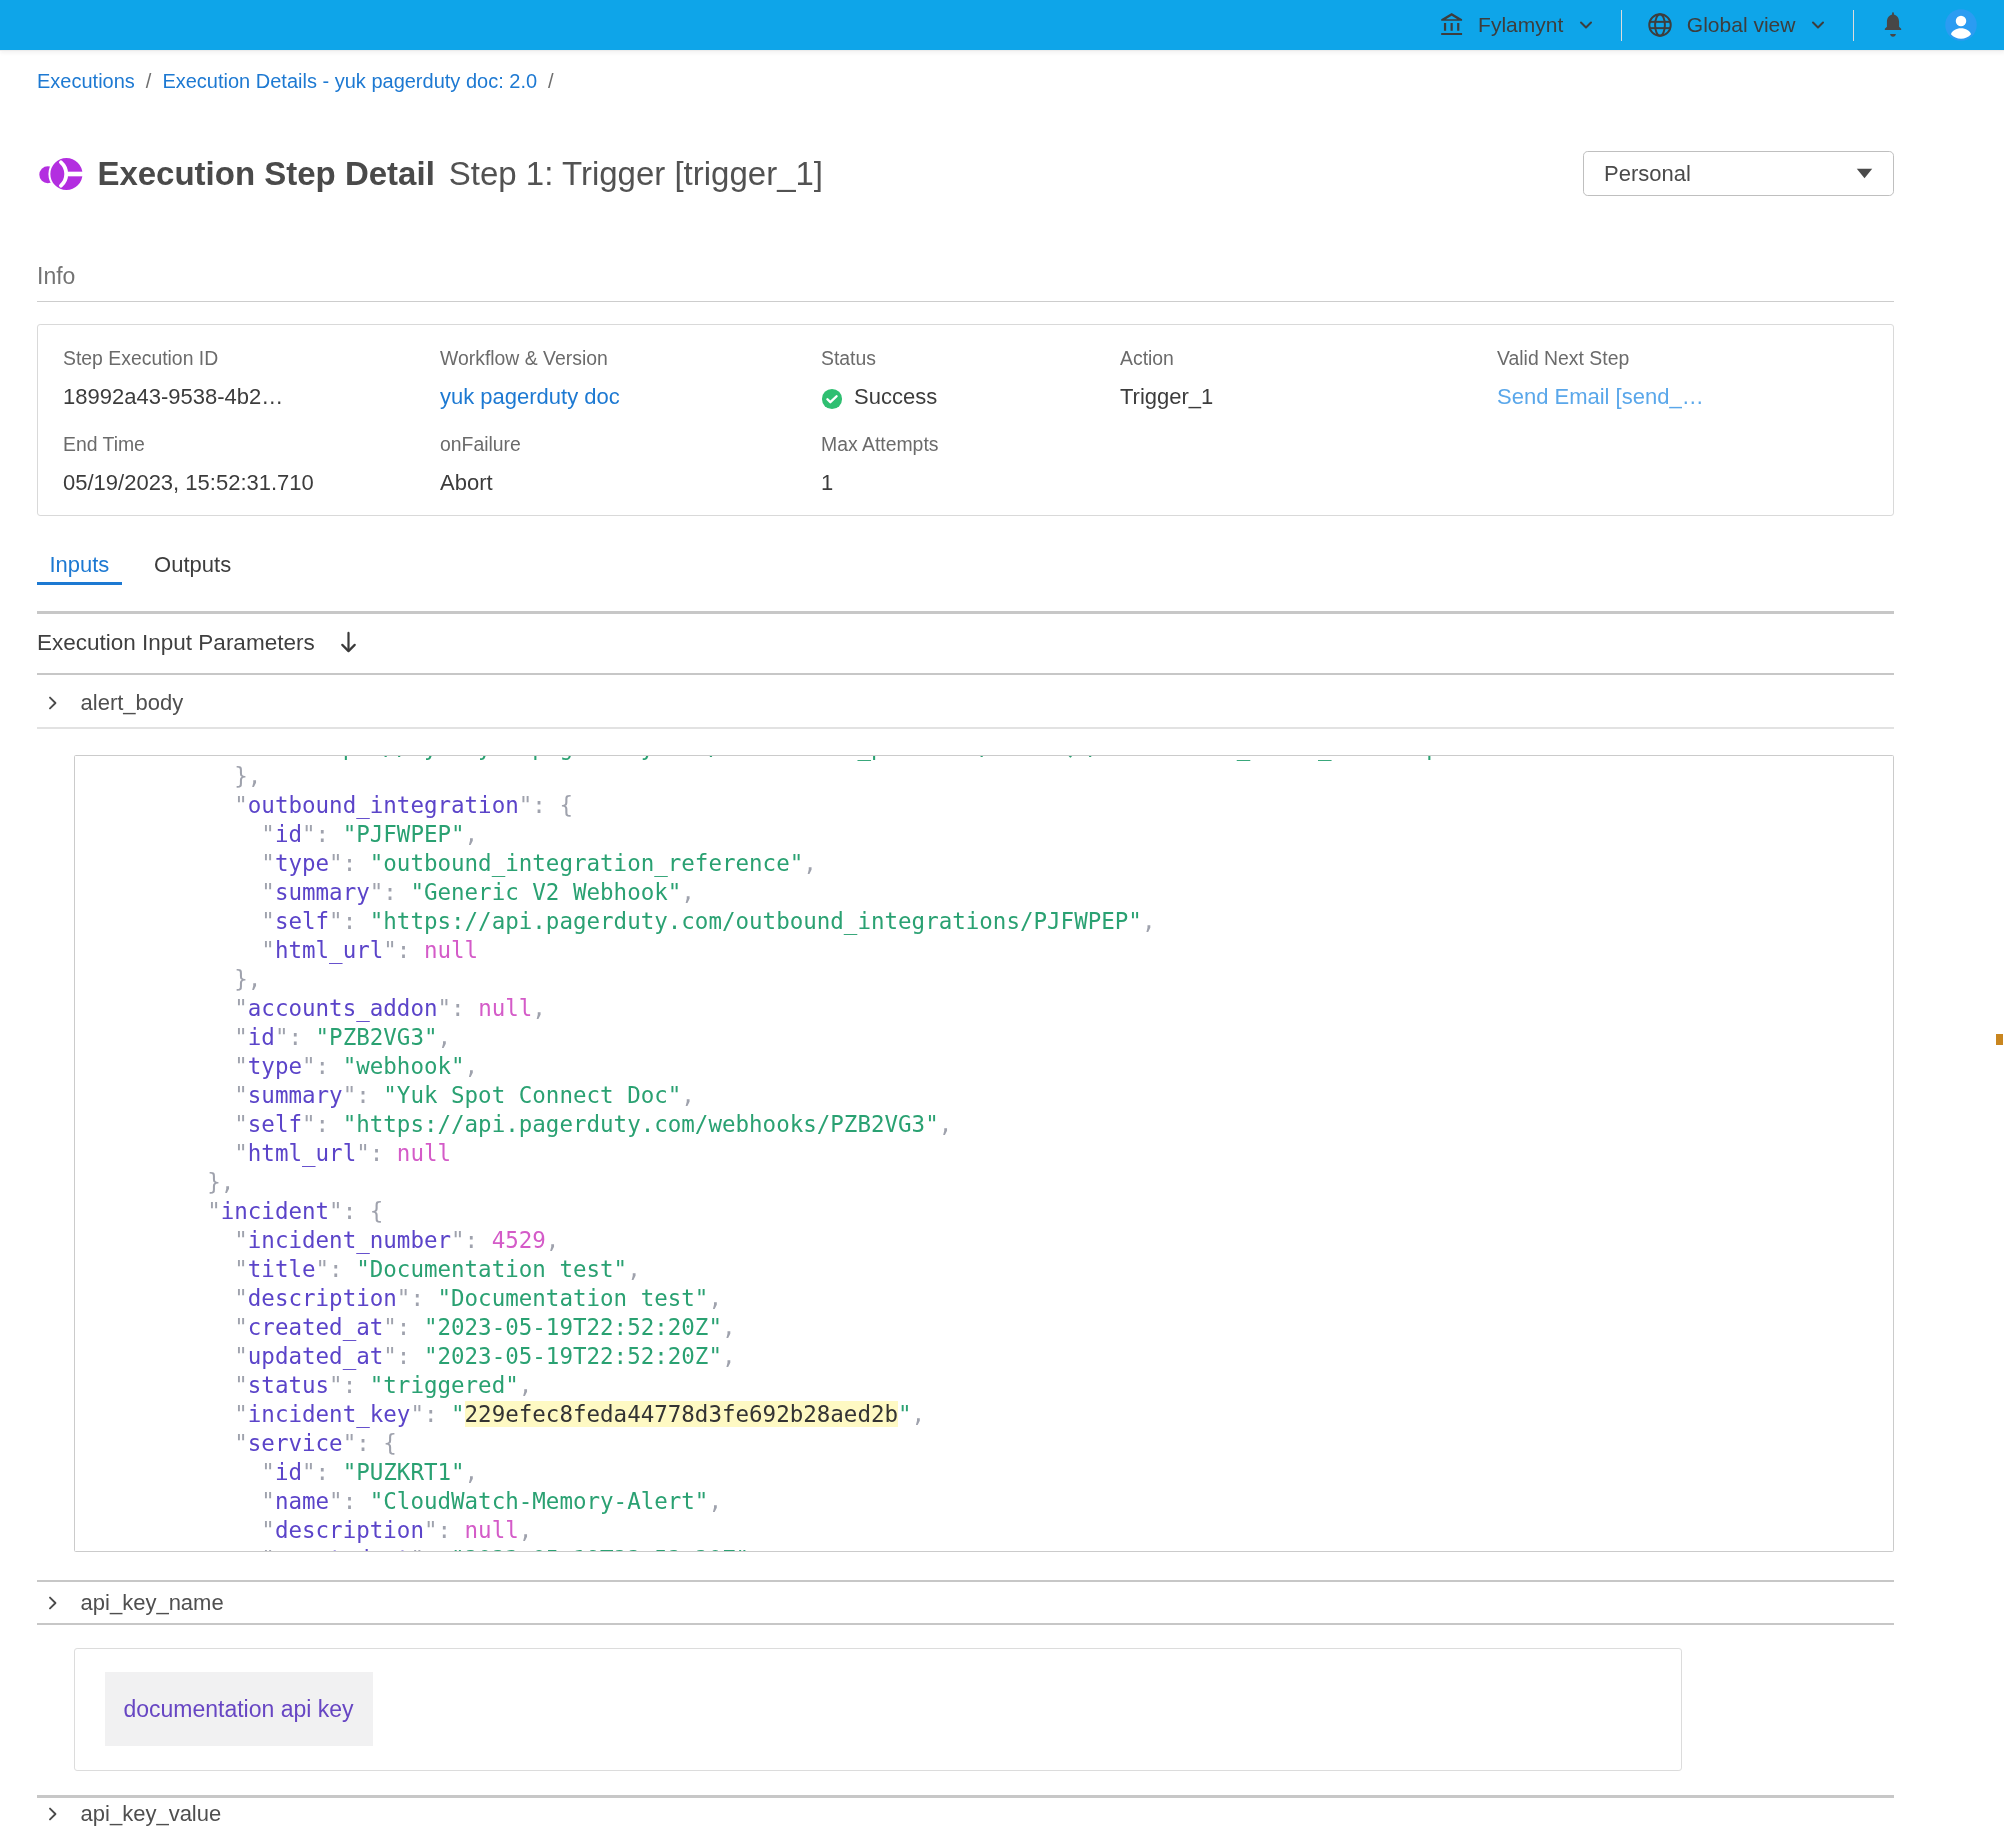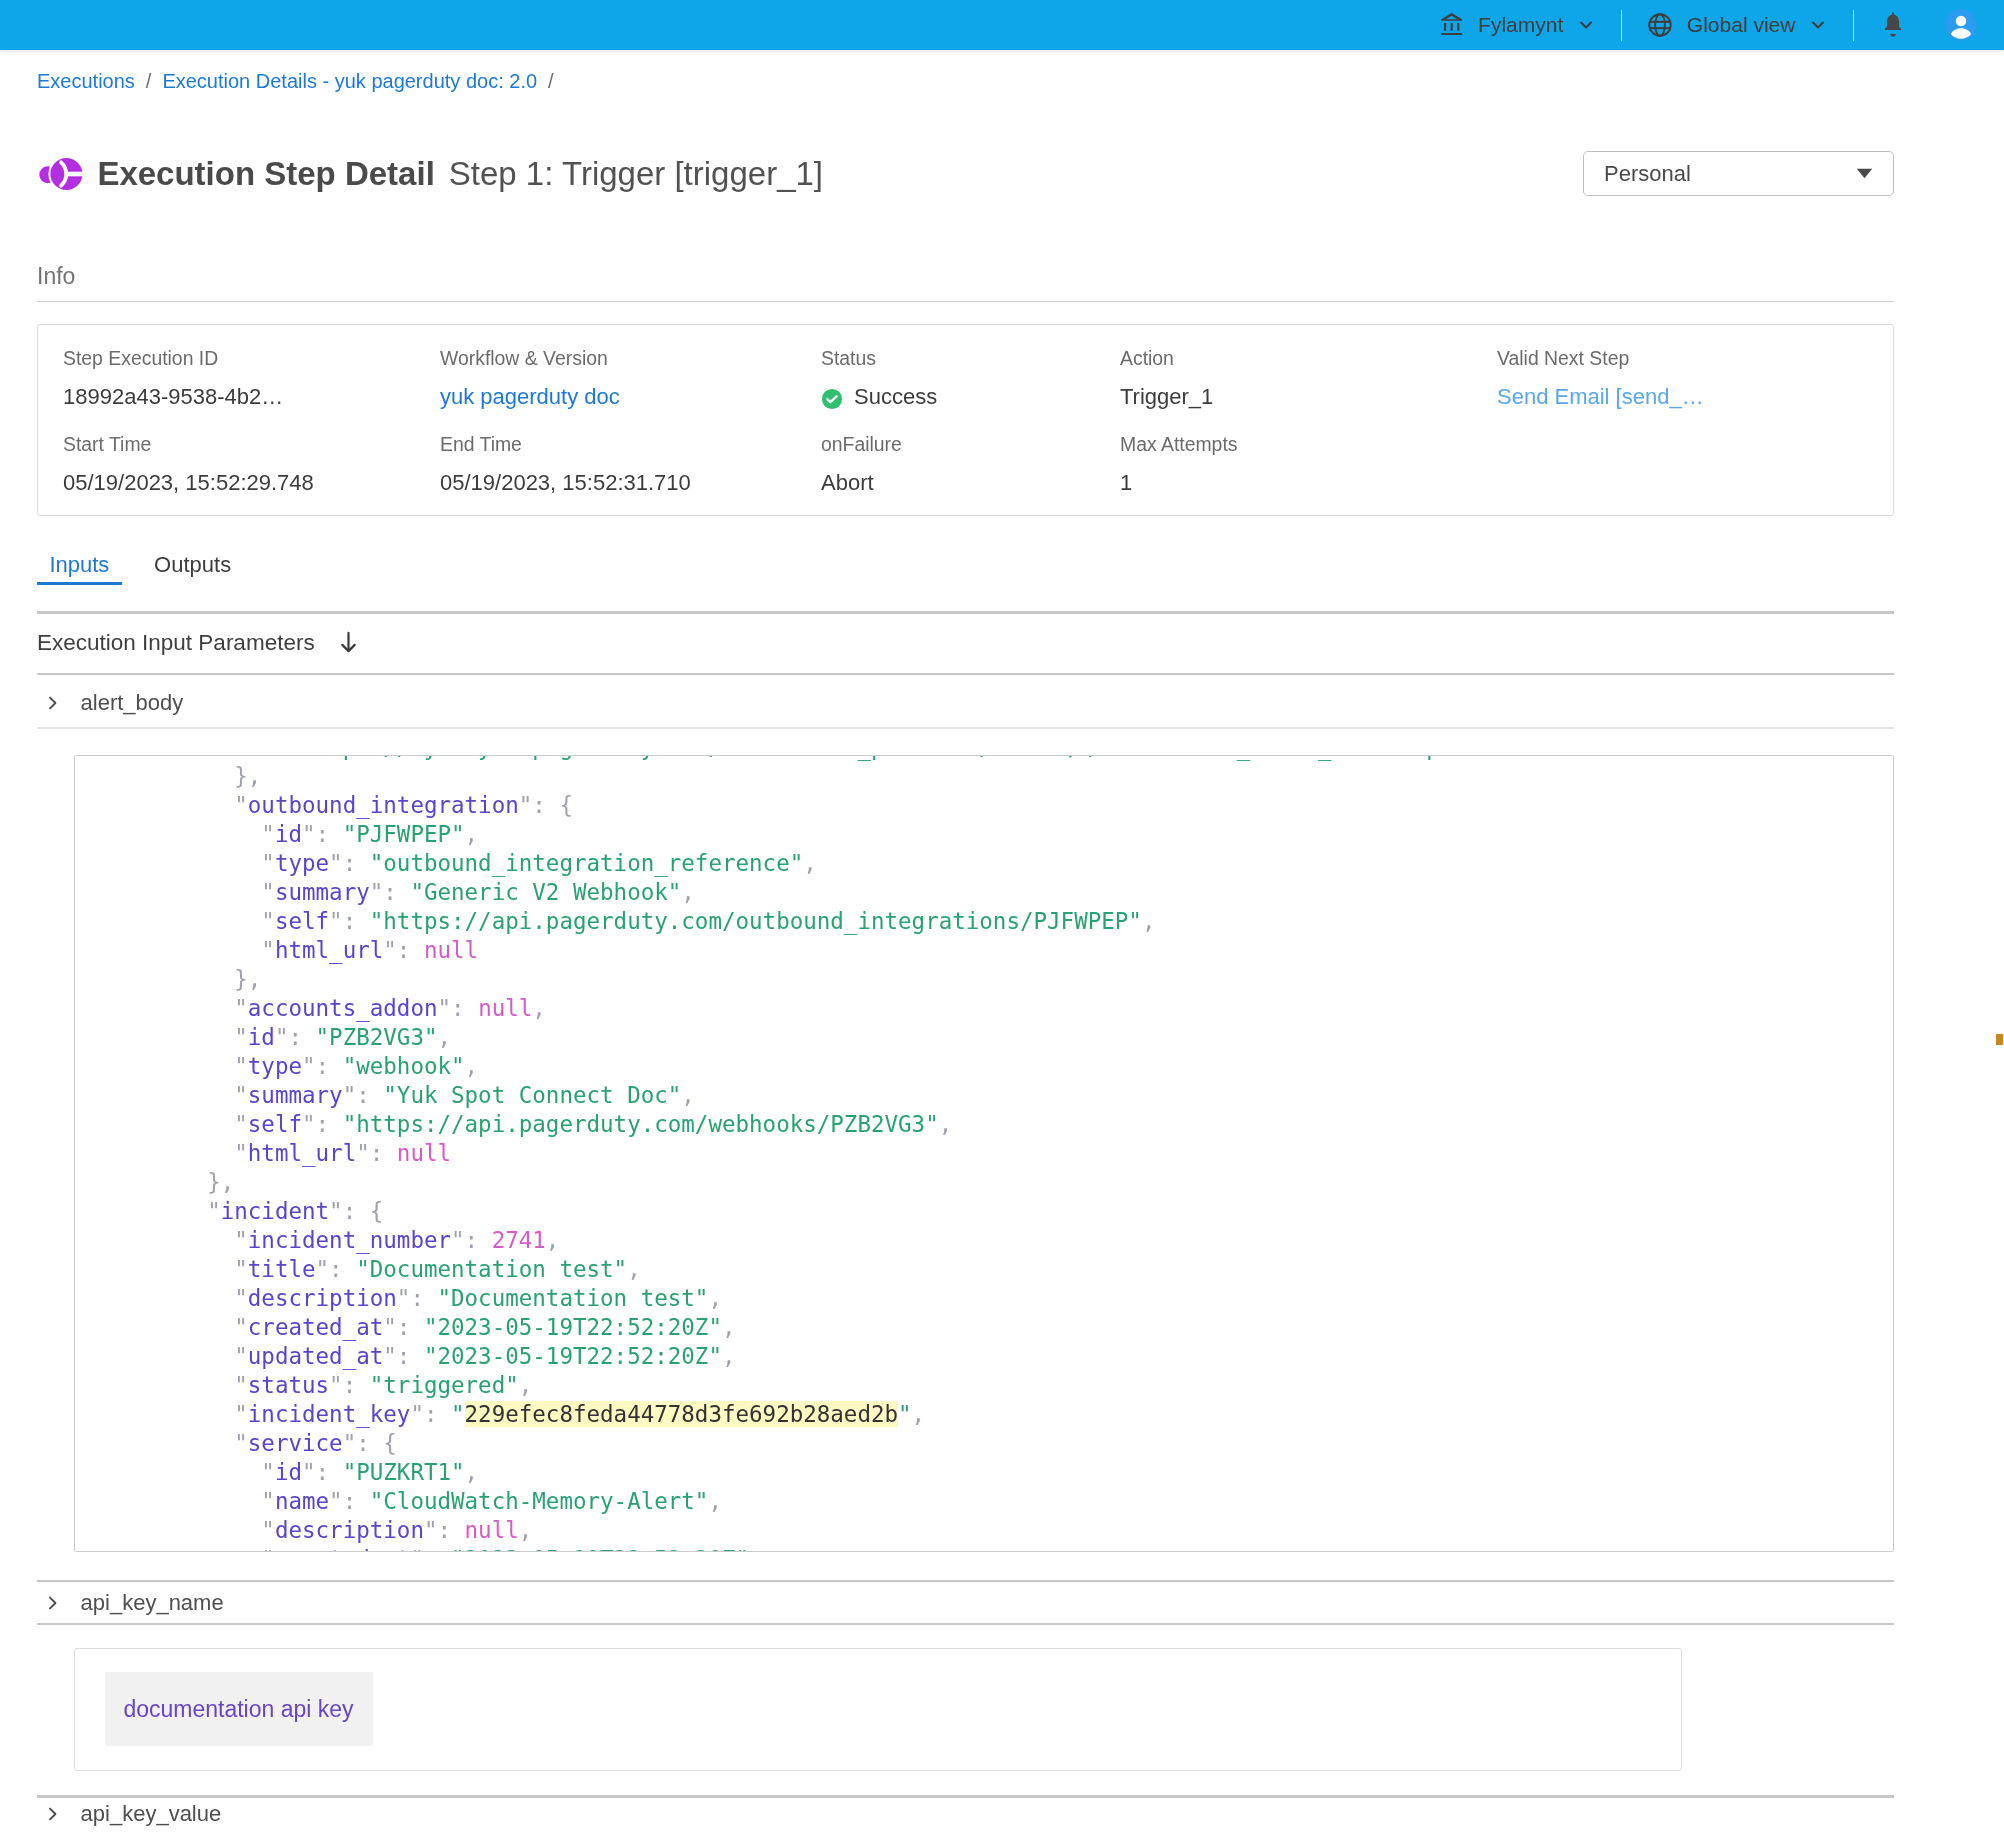--- a/index.html
+++ b/index.html
@@ -199,24 +199,20 @@
         <span>Success</span>
       </div>
     </div>
     <div>
       <div class="flabel">Action</div>
       <div class="fvalue">Trigger_1</div>
     </div>
     <div>
       <div class="flabel">Valid Next Step</div>
       <div class="fvalue link-light">Send Email [send_…</div>
-    </div>
-    <div>
-      <div class="flabel">Start Time</div>
-      <div class="fvalue">05/19/2023, 15:52:29.748</div>
     </div>
     <div>
       <div class="flabel">End Time</div>
       <div class="fvalue">05/19/2023, 15:52:31.710</div>
     </div>
     <div>
       <div class="flabel">onFailure</div>
       <div class="fvalue">Abort</div>
     </div>
     <div>
@@ -264,21 +260,21 @@
         <div class="cl"><span class="tk-p">        "</span><span class="tk-k">html_url</span><span class="tk-p">": </span><span class="tk-n">null</span></div>
         <div class="cl"><span class="tk-p">      },</span></div>
         <div class="cl"><span class="tk-p">      "</span><span class="tk-k">accounts_addon</span><span class="tk-p">": </span><span class="tk-n">null</span><span class="tk-p">,</span></div>
         <div class="cl"><span class="tk-p">      "</span><span class="tk-k">id</span><span class="tk-p">": </span><span class="tk-s">"PZB2VG3"</span><span class="tk-p">,</span></div>
         <div class="cl"><span class="tk-p">      "</span><span class="tk-k">type</span><span class="tk-p">": </span><span class="tk-s">"webhook"</span><span class="tk-p">,</span></div>
         <div class="cl"><span class="tk-p">      "</span><span class="tk-k">summary</span><span class="tk-p">": </span><span class="tk-s">"Yuk Spot Connect Doc"</span><span class="tk-p">,</span></div>
         <div class="cl"><span class="tk-p">      "</span><span class="tk-k">self</span><span class="tk-p">": </span><span class="tk-s">"https://api.pagerduty.com/webhooks/PZB2VG3"</span><span class="tk-p">,</span></div>
         <div class="cl"><span class="tk-p">      "</span><span class="tk-k">html_url</span><span class="tk-p">": </span><span class="tk-n">null</span></div>
         <div class="cl"><span class="tk-p">    },</span></div>
         <div class="cl"><span class="tk-p">    "</span><span class="tk-k">incident</span><span class="tk-p">": </span><span class="tk-p">{</span></div>
-        <div class="cl"><span class="tk-p">      "</span><span class="tk-k">incident_number</span><span class="tk-p">": </span><span class="tk-n">2741</span><span class="tk-p">,</span></div>
+        <div class="cl"><span class="tk-p">      "</span><span class="tk-k">incident_number</span><span class="tk-p">": </span><span class="tk-n">4529</span><span class="tk-p">,</span></div>
         <div class="cl"><span class="tk-p">      "</span><span class="tk-k">title</span><span class="tk-p">": </span><span class="tk-s">"Documentation test"</span><span class="tk-p">,</span></div>
         <div class="cl"><span class="tk-p">      "</span><span class="tk-k">description</span><span class="tk-p">": </span><span class="tk-s">"Documentation test"</span><span class="tk-p">,</span></div>
         <div class="cl"><span class="tk-p">      "</span><span class="tk-k">created_at</span><span class="tk-p">": </span><span class="tk-s">"2023-05-19T22:52:20Z"</span><span class="tk-p">,</span></div>
         <div class="cl"><span class="tk-p">      "</span><span class="tk-k">updated_at</span><span class="tk-p">": </span><span class="tk-s">"2023-05-19T22:52:20Z"</span><span class="tk-p">,</span></div>
         <div class="cl"><span class="tk-p">      "</span><span class="tk-k">status</span><span class="tk-p">": </span><span class="tk-s">"triggered"</span><span class="tk-p">,</span></div>
         <div class="cl"><span class="tk-p">      "</span><span class="tk-k">incident_key</span><span class="tk-p">": </span><span class="tk-s">"</span><span class="tk-h">229efec8feda44778d3fe692b28aed2b</span><span class="tk-s">"</span><span class="tk-p">,</span></div>
         <div class="cl"><span class="tk-p">      "</span><span class="tk-k">service</span><span class="tk-p">": </span><span class="tk-p">{</span></div>
         <div class="cl"><span class="tk-p">        "</span><span class="tk-k">id</span><span class="tk-p">": </span><span class="tk-s">"PUZKRT1"</span><span class="tk-p">,</span></div>
         <div class="cl"><span class="tk-p">        "</span><span class="tk-k">name</span><span class="tk-p">": </span><span class="tk-s">"CloudWatch-Memory-Alert"</span><span class="tk-p">,</span></div>
         <div class="cl"><span class="tk-p">        "</span><span class="tk-k">description</span><span class="tk-p">": </span><span class="tk-n">null</span><span class="tk-p">,</span></div>

